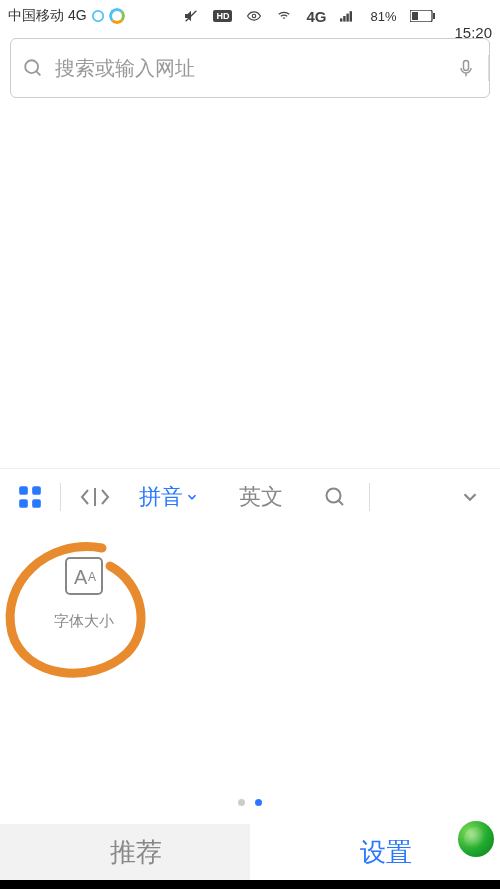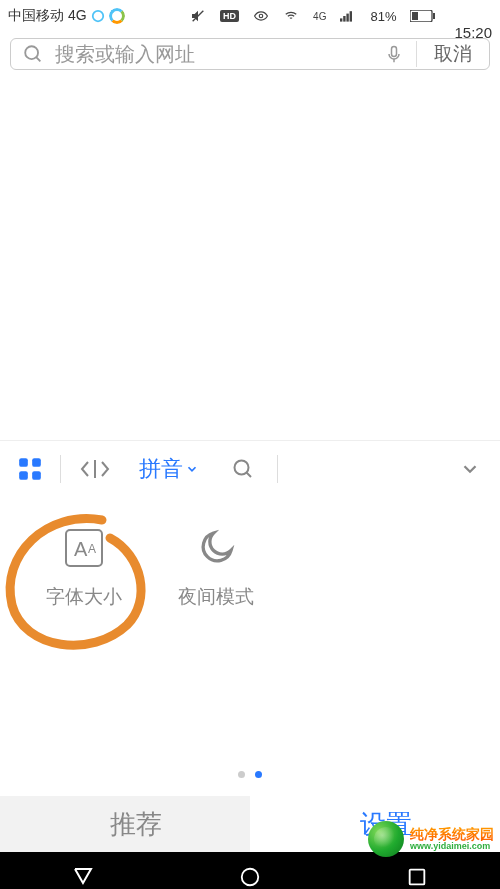--- a/index.html
+++ b/index.html
@@ -7,21 +7,21 @@
 
 .status-bar { height: 28px; background: #fff; display: flex; align-items: center; justify-content: space-between; padding: 16px 8px; font-size: 14px; color: #333; }
 .status-left { display: flex; align-items: center; gap: 4px; }
 .status-right { display: flex; align-items: center; gap: 14px; }
 .status-right .pct { font-size: 13px; }
 .status-right .time { font-size: 15px; margin-left: 4px; margin-top: 32px; }
 .swirl { width: 16px; height: 16px; border-radius: 50%; position: relative; overflow: hidden; }
 .swirl:before { content:""; position:absolute; inset:0; border-radius:50%; border:3px solid #4fc3f7; border-right-color:#8bc34a; border-bottom-color:#ff9800; }
 
 .search-wrap { padding: 6px 10px 10px; }
-.search-bar { display:flex; align-items:center; height:32px; border:1px solid #ccc; border-radius:6px; background:#fff; }
+.search-bar { display:flex; align-items:center; height:60px; border:1px solid #ccc; border-radius:6px; background:#fff; }
 .search-icon-box { width:44px; display:flex; align-items:center; justify-content:center; color:#999; }
 .search-ph { flex:1; color:#999; font-size:20px; }
 .mic-box { width:44px; display:flex; align-items:center; justify-content:center; color:#999; }
 .sep { width:1px; height:26px; background:#ddd; }
 .cancel { width:72px; text-align:center; color:#666; font-size:19px; }
 
 .content-blank { height: 360px; background:#fff; }
 
 .kb-toolbar { height:56px; border-top:1px solid #eee; display:flex; align-items:center; padding:0 6px; gap:0; }
 .kb-slot { flex:0 0 auto; display:flex; align-items:center; justify-content:center; height:100%; }
@@ -29,21 +29,21 @@
 .kb-div { width:1px; height:28px; background:#ddd; margin:0 6px; }
 .kb-cursor { width:56px; color:#888; }
 .kb-pinyin { width:92px; color:#2979ff; font-size:22px; display:flex; align-items:center; justify-content:center; gap:2px; }
 .kb-en { width:92px; color:#888; font-size:22px; }
 .kb-search { width:56px; color:#888; }
 .kb-chev { width:48px; color:#888; margin-left:auto; }
 
 .kb-body { height:300px; background:#fff; position:relative; padding-top:30px; }
 .kb-row { display:flex; gap:36px; padding-left:36px; }
 .kb-item { width:96px; display:flex; flex-direction:column; align-items:center; gap:14px; color:#888; }
-.kb-item .lbl { font-size:19px; }
+.kb-item .lbl { font-size:15px; }
 .icon-box { width:44px; height:44px; display:flex; align-items:center; justify-content:center; color:#888; }
 
 .annot { position:absolute; left:-8px; top:4px; width:170px; height:170px; pointer-events:none; }
 .annot svg { width:100%; height:100%; }
 
 .dots { position:absolute; bottom:18px; left:0; right:0; display:flex; justify-content:center; gap:10px; }
 .dot { width:7px; height:7px; border-radius:50%; background:#ccc; }
 .dot.active { background:#2979ff; }
 
 .kb-tabs { height:56px; display:flex; background:#f2f2f2; }
@@ -89,21 +89,21 @@
           <circle cx="12" cy="12" r="3"></circle>
         </svg>
     </span>
     <span>
       <svg width="16" height="14" viewBox="0 0 24 24" fill="none" stroke="#444" stroke-width="2">
           <path d="M3 9a14 14 0 0 1 18 0"></path>
           <path d="M6.5 12.5a9 9 0 0 1 11 0"></path>
           <path d="M10 16a4 4 0 0 1 4 0"></path>
         </svg>
     </span>
-    <span style="font-size:10px;color:#444;font-weight:400">4G</span>
+    <span style="font-size:15px;color:#444;font-weight:700">4G</span>
     <span>
       <svg width="16" height="14" viewBox="0 0 20 14" fill="#444">
           <rect x="0" y="10" width="3" height="4"></rect>
           <rect x="4" y="7" width="3" height="7"></rect>
           <rect x="8" y="4" width="3" height="10"></rect>
           <rect x="12" y="1" width="3" height="13"></rect>
         </svg>
     </span>
     <span class="pct">81%</span>
     <span>
@@ -127,21 +127,20 @@
     </div>
     <div class="search-ph">搜索或输入网址</div>
     <div class="mic-box">
       <svg width="20" height="24" viewBox="0 0 24 24" fill="none" stroke="#999" stroke-width="1.8">
           <rect x="9" y="3" width="6" height="12" rx="3"></rect>
           <path d="M6 12a6 6 0 0 0 12 0"></path>
           <line x1="12" y1="18" x2="12" y2="22"></line>
         </svg>
     </div>
     <div class="sep"></div>
-    <div class="cancel">取消</div>
   </div>
 </div>
 
 <div class="content-blank"></div>
 
 <div class="kb-toolbar">
   <div class="kb-slot kb-grid">
     <svg width="26" height="26" viewBox="0 0 24 24" fill="#2979ff">
         <rect x="2" y="2" width="8" height="8" rx="2"></rect>
         <rect x="14" y="2" width="8" height="8" rx="2"></rect>
@@ -155,20 +154,23 @@
         <polyline points="10,6 4,13 10,20"></polyline>
         <polyline points="24,6 30,13 24,20"></polyline>
         <line x1="17" y1="4" x2="17" y2="22"></line>
       </svg>
   </div>
   <div class="kb-slot kb-pinyin">
     <span>拼音</span>
     <svg width="14" height="14" viewBox="0 0 24 24" fill="none" stroke="#2979ff" stroke-width="3">
         <polyline points="6 9 12 15 18 9"></polyline>
       </svg>
+  </div>
+  <div class="kb-slot kb-en">
+    <span>英文</span>
   </div>
   <div class="kb-slot kb-search">
     <svg width="24" height="24" viewBox="0 0 24 24" fill="none" stroke="#888" stroke-width="2">
         <circle cx="10.5" cy="10.5" r="7"></circle>
         <line x1="20" y1="20" x2="15.5" y2="15.5"></line>
       </svg>
   </div>
   <div class="kb-div"></div>
   <div class="kb-slot kb-chev">
     <svg width="22" height="22" viewBox="0 0 24 24" fill="none" stroke="#888" stroke-width="2.5">
@@ -187,28 +189,20 @@
     <div class="kb-item">
       <div class="icon-box">
         <svg width="42" height="42" viewBox="0 0 42 42" fill="none" stroke="#888" stroke-width="2">
             <rect x="3" y="3" width="36" height="36" rx="4"></rect>
             <text x="11" y="29" font-size="20" fill="#888" stroke="none" font-family="Arial">A</text>
             <text x="25" y="26" font-size="12" fill="#888" stroke="none" font-family="Arial">A</text>
           </svg>
       </div>
       <div class="lbl">字体大小</div>
     </div>
-    <div class="kb-item">
-      <div class="icon-box">
-        <svg width="40" height="40" viewBox="0 0 24 24" fill="none" stroke="#888" stroke-width="2">
-            <path d="M21 13.5A8.5 8.5 0 1 1 10.5 3a7 7 0 0 0 10.5 10.5z"></path>
-          </svg>
-      </div>
-      <div class="lbl">夜间模式</div>
-    </div>
   </div>
   <div class="dots">
     <div class="dot"></div>
     <div class="dot active"></div>
   </div>
 </div>
 
 <div class="kb-tabs">
   <div class="kb-tab">推荐</div>
   <div class="kb-tab active">设置</div>
@@ -227,17 +221,13 @@
   </div>
   <div class="nav-btn">
     <svg width="22" height="22" viewBox="0 0 24 24" fill="none" stroke="#fff" stroke-width="2">
         <rect x="4" y="4" width="16" height="16" rx="1"></rect>
       </svg>
   </div>
 </div>
 
 <div class="watermark">
   <div class="wm-badge"></div>
-  <div class="wm-text">
-    <div class="wm-cn">纯净系统家园</div>
-    <div class="wm-en">www.yidaimei.com</div>
-  </div>
 </div>
 
 </body></html>

